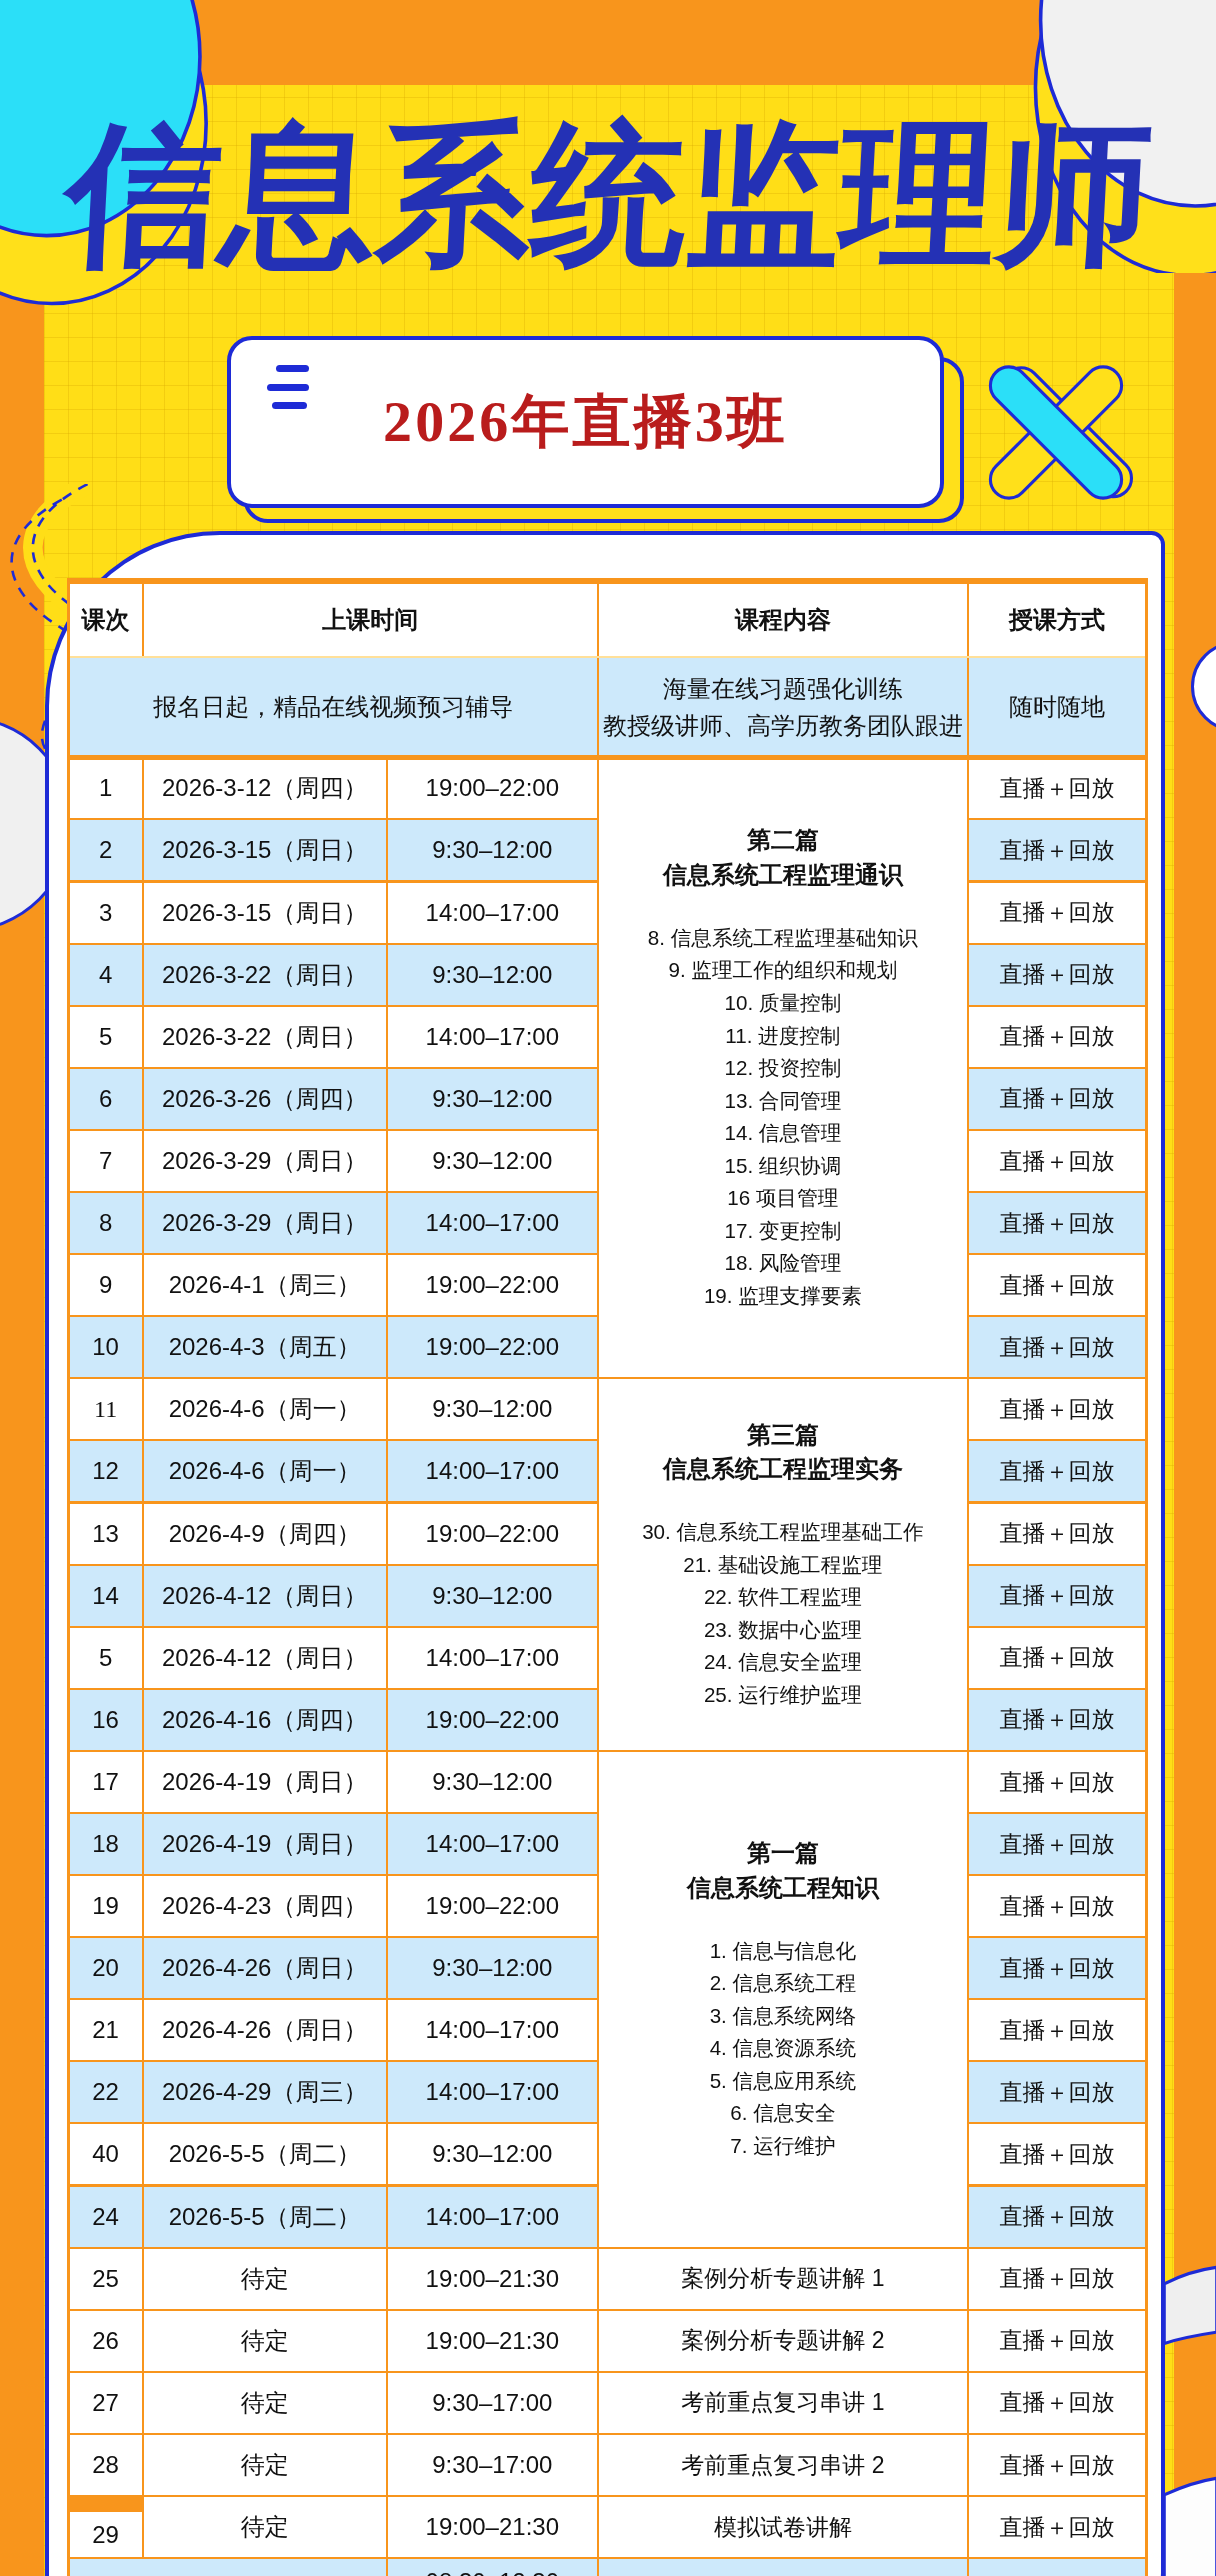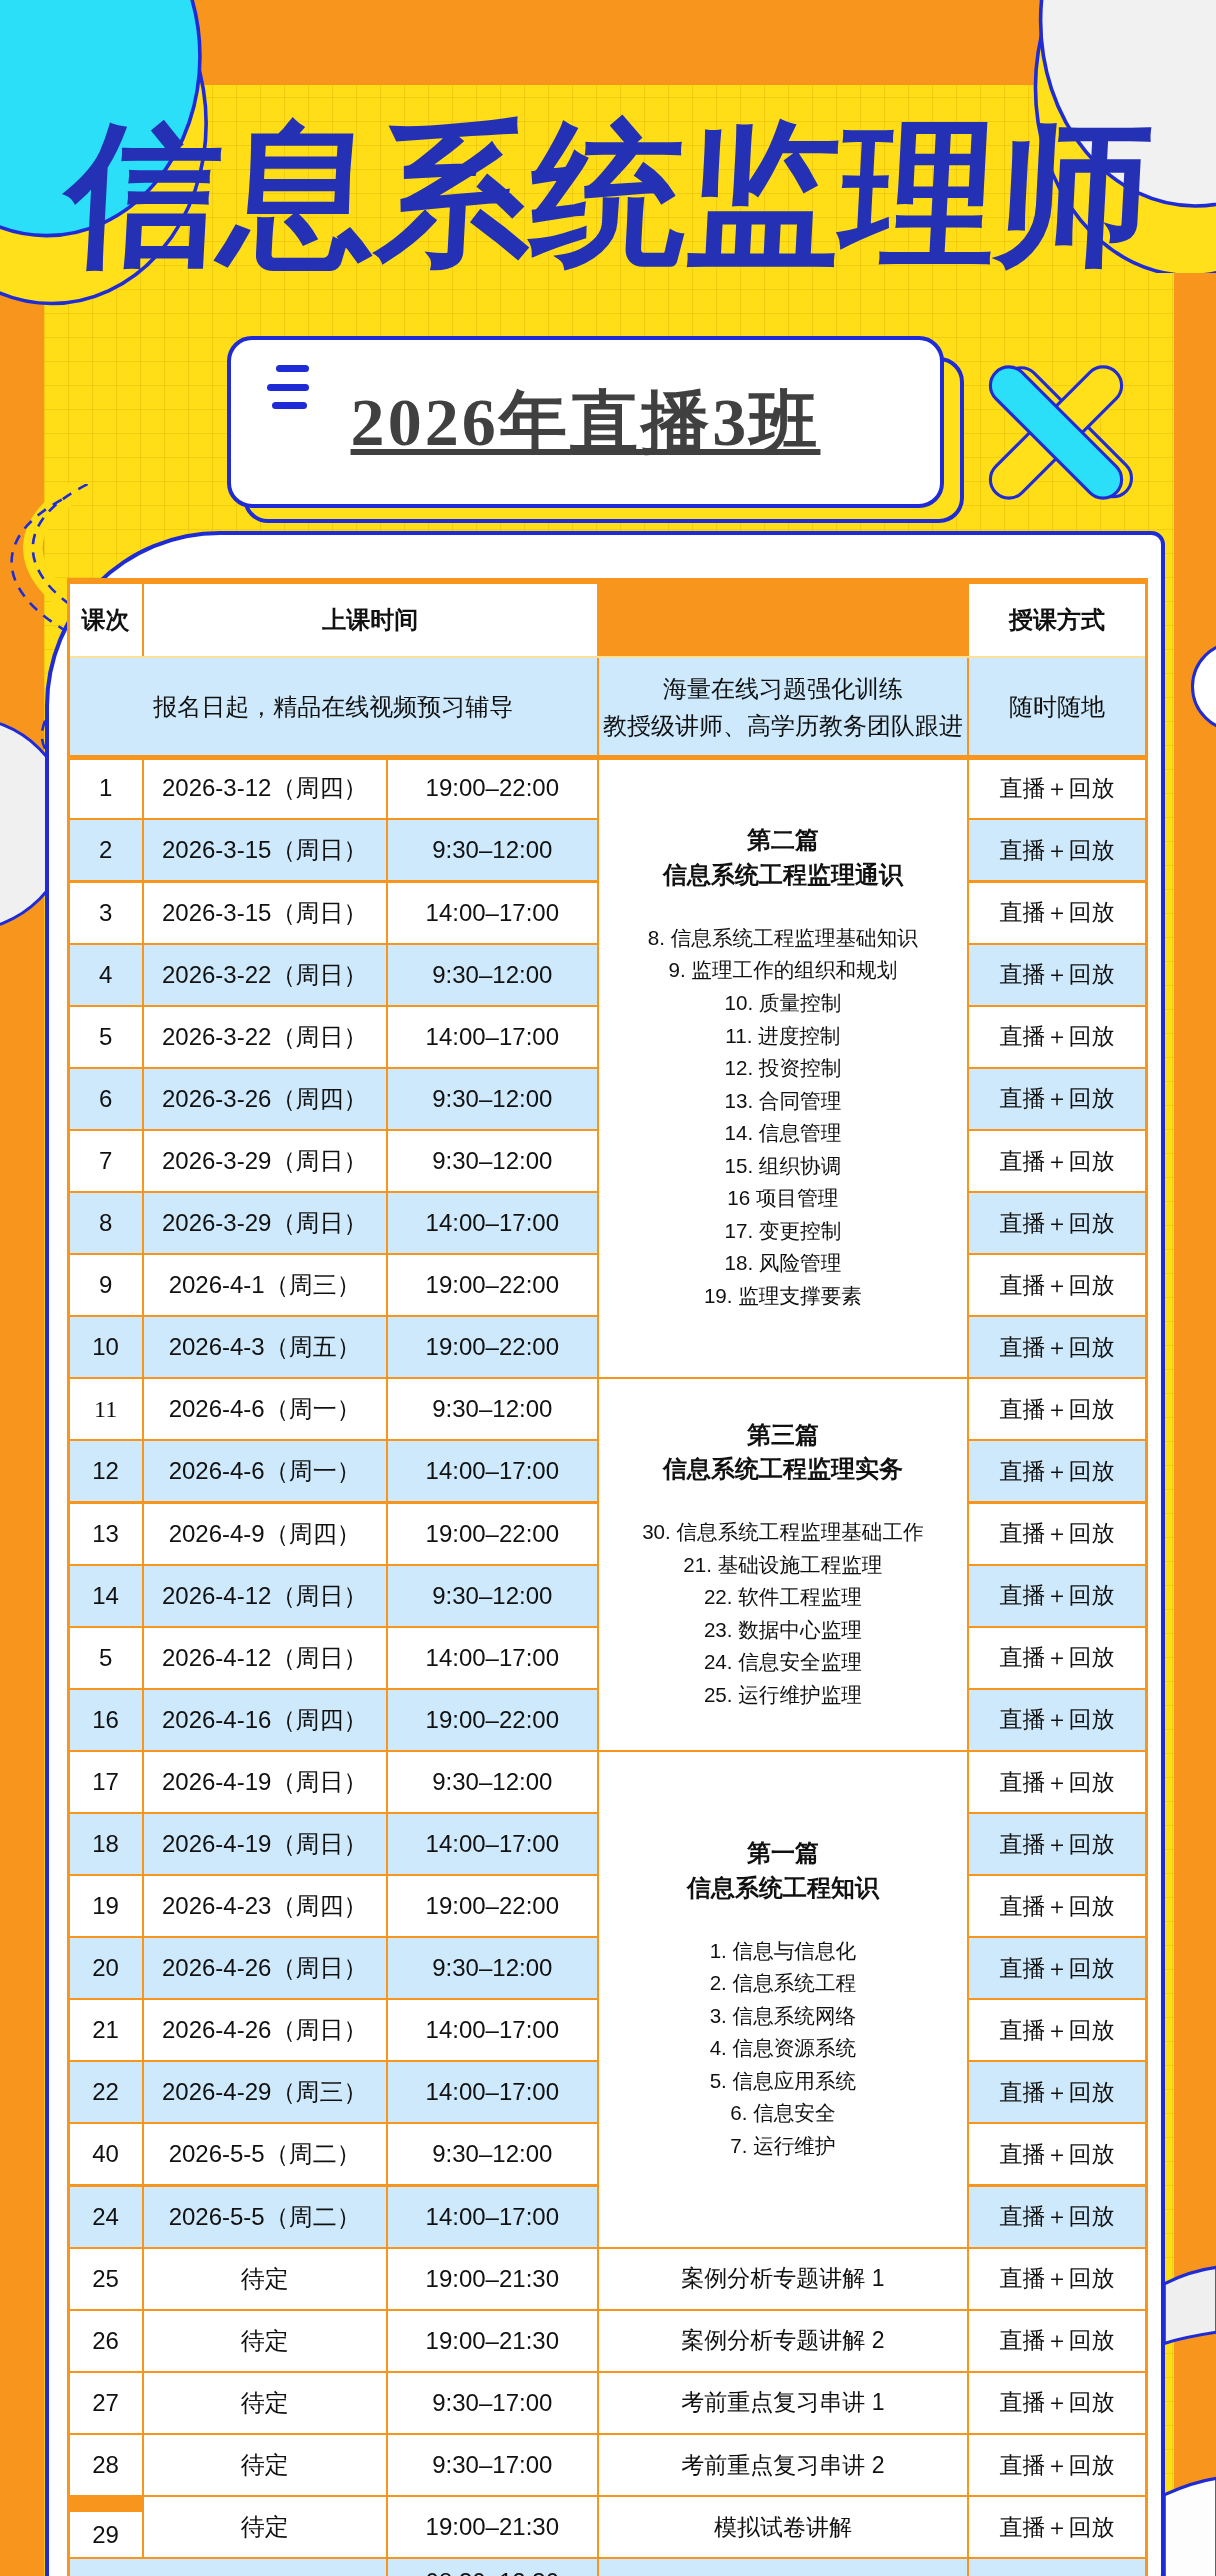--- a/index.html
+++ b/index.html
@@ -20,22 +20,22 @@
     border:4.1px solid #1e2bd6;border-bottom-width:6.7px;border-radius:175px 13.4px 155px 0;z-index:3;}
   
   .title{position:absolute;left:44px;top:106px;width:1130px;text-align:center;z-index:5;
     font-size:155px;font-weight:900;color:#2431b5;letter-spacing:0px;line-height:1.15;
     transform:skewX(-3deg);}
   
   .card-shadow{position:absolute;left:243px;top:357px;width:721px;height:166px;background:#ffe01a;
     border:4.1px solid #1e2bd6;border-radius:25px;z-index:4;}
   .card{position:absolute;left:227px;top:336px;width:717px;height:172px;background:#ffffff;
     border:4.1px solid #1e2bd6;border-radius:25px;z-index:5;display:flex;align-items:center;justify-content:center;}
-  .card-text{font-family:"Liberation Serif","DejaVu Serif",serif;font-weight:900;font-size:68px;
-    color:#404040;letter-spacing:3.1px;text-decoration:underline;}
+  .card-text{font-family:"Liberation Serif","DejaVu Serif",serif;font-weight:900;font-size:58px;
+    color:#b91c1c;letter-spacing:3.1px;}
   .menu-icon{position:absolute;left:34px;top:25px;width:57px;height:52px;}
   .menu-icon span{position:absolute;height:7.2px;border-radius:3.6px;background:#1e2bd6;display:block;}
   .menu-icon .b1{left:11.3px;top:0;width:33px;}
   .menu-icon .b2{left:2.1px;top:18.5px;width:42px;}
   .menu-icon .b3{left:7.2px;top:37px;width:35px;}
   
   .table-wrap{position:absolute;left:67px;top:578px;width:1081px;z-index:6;}
   .grid{display:grid;background:#f8951c;padding:6.2px 2.6px 3.1px 2.6px;gap:2.1px;
     grid-template-columns:72px 242px 209px 368px 176px;
     grid-template-rows:72px 98px repeat(29,60px) 46px 46px;}
@@ -115,20 +115,21 @@
       </g>
     <g transform="rotate(-45 155 160)">
         <rect x="119" y="-5" width="72" height="330" rx="36" fill="#2bdff8" stroke="#1e2bd6" stroke-width="6"></rect>
       </g>
   </svg>
 
   <div class="table-wrap">
     <div class="grid" id="grid">
       <div class="cell th h1">课次</div>
       <div class="cell th h2">上课时间</div>
+      <div class="cell th h3">课程内容</div>
       <div class="cell th h4">授课方式</div>
 
       <div class="cell pb">
         <div>海量在线习题强化训练</div>
         <div>教授级讲师、高学历教务团队跟进</div>
       </div>
       <div class="cell pa">报名日起，精品在线视频预习辅导</div>
       <div class="cell pc">随时随地</div>
 
       <div class="cell fd">预计 2026 年 5 月 23-26 日</div>

